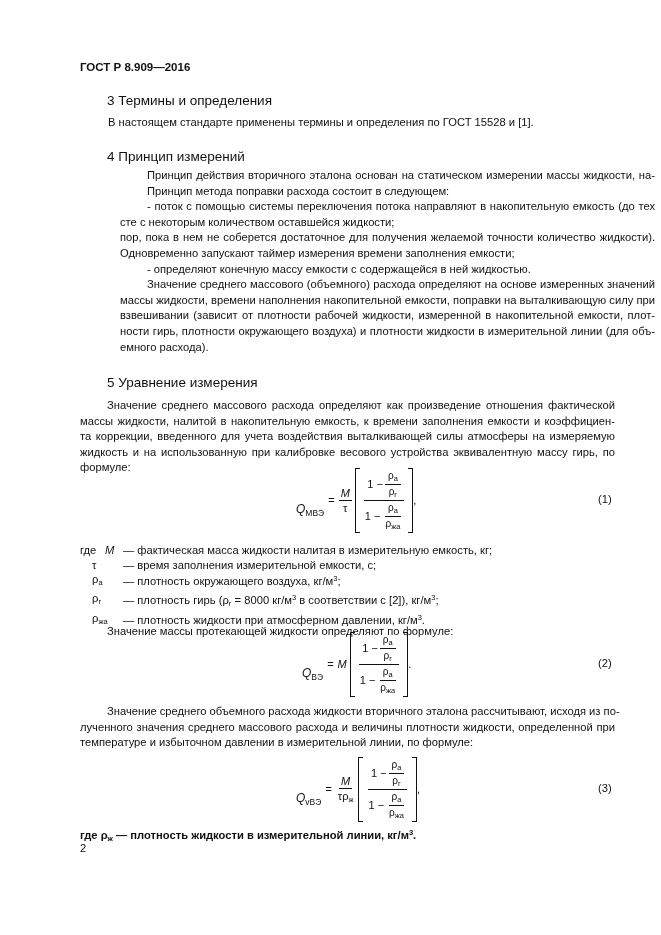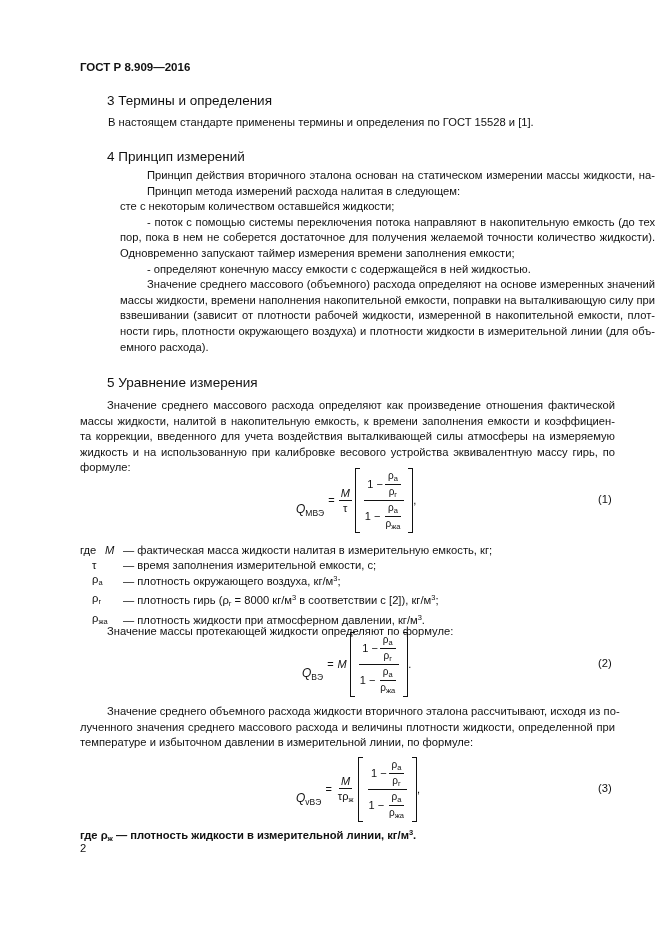--- a/index.html
+++ b/index.html
@@ -166,23 +166,23 @@
 <div class="page">
 
   <div class="header">ГОСТ Р 8.909—2016</div>
 
   <div class="h2" style="top:93px;">3 Термины и определения</div>
   <div class="single" style="left:92px; top:116px;margin-left:16px;">В настоящем стандарте применены термины и определения по ГОСТ 15528 и [1].</div>
 
   <div class="h2" style="top:149px;">4 Принцип измерений</div>
   <div class="para" style="top:168px;margin-left:40px;">
     <span class="line indent">Принцип действия вторичного эталона основан на статическом измерении массы жидкости, на-</span>
-    <span class="line indent last">Принцип метода измерений расхода налитая в следующем:</span>
+    <span class="line indent last">Принцип метода поправки расхода состоит в следующем:</span>
+    <span class="line indent">- поток с помощью системы переключения потока направляют в накопительную емкость (до тех</span>
     <span class="line last">сте с некоторым количеством оставшейся жидкости;</span>
-    <span class="line indent">- поток с помощью системы переключения потока направляют в накопительную емкость (до тех</span>
     <span class="line">пор, пока в нем не соберется достаточное для получения желаемой точности количество жидкости).</span>
     <span class="line last">Одновременно запускают таймер измерения времени заполнения емкости;</span>
     <span class="line indent last">- определяют конечную массу емкости с содержащейся в ней жидкостью.</span>
     <span class="line indent">Значение среднего массового (объемного) расхода определяют на основе измеренных значений</span>
     <span class="line">массы жидкости, времени наполнения накопительной емкости, поправки на выталкивающую силу при</span>
     <span class="line">взвешивании (зависит от плотности рабочей жидкости, измеренной в накопительной емкости, плот-</span>
     <span class="line">ности гирь, плотности окружающего воздуха) и плотности жидкости в измерительной линии (для объ-</span>
     <span class="line last">емного расхода).</span>
   </div>
 

